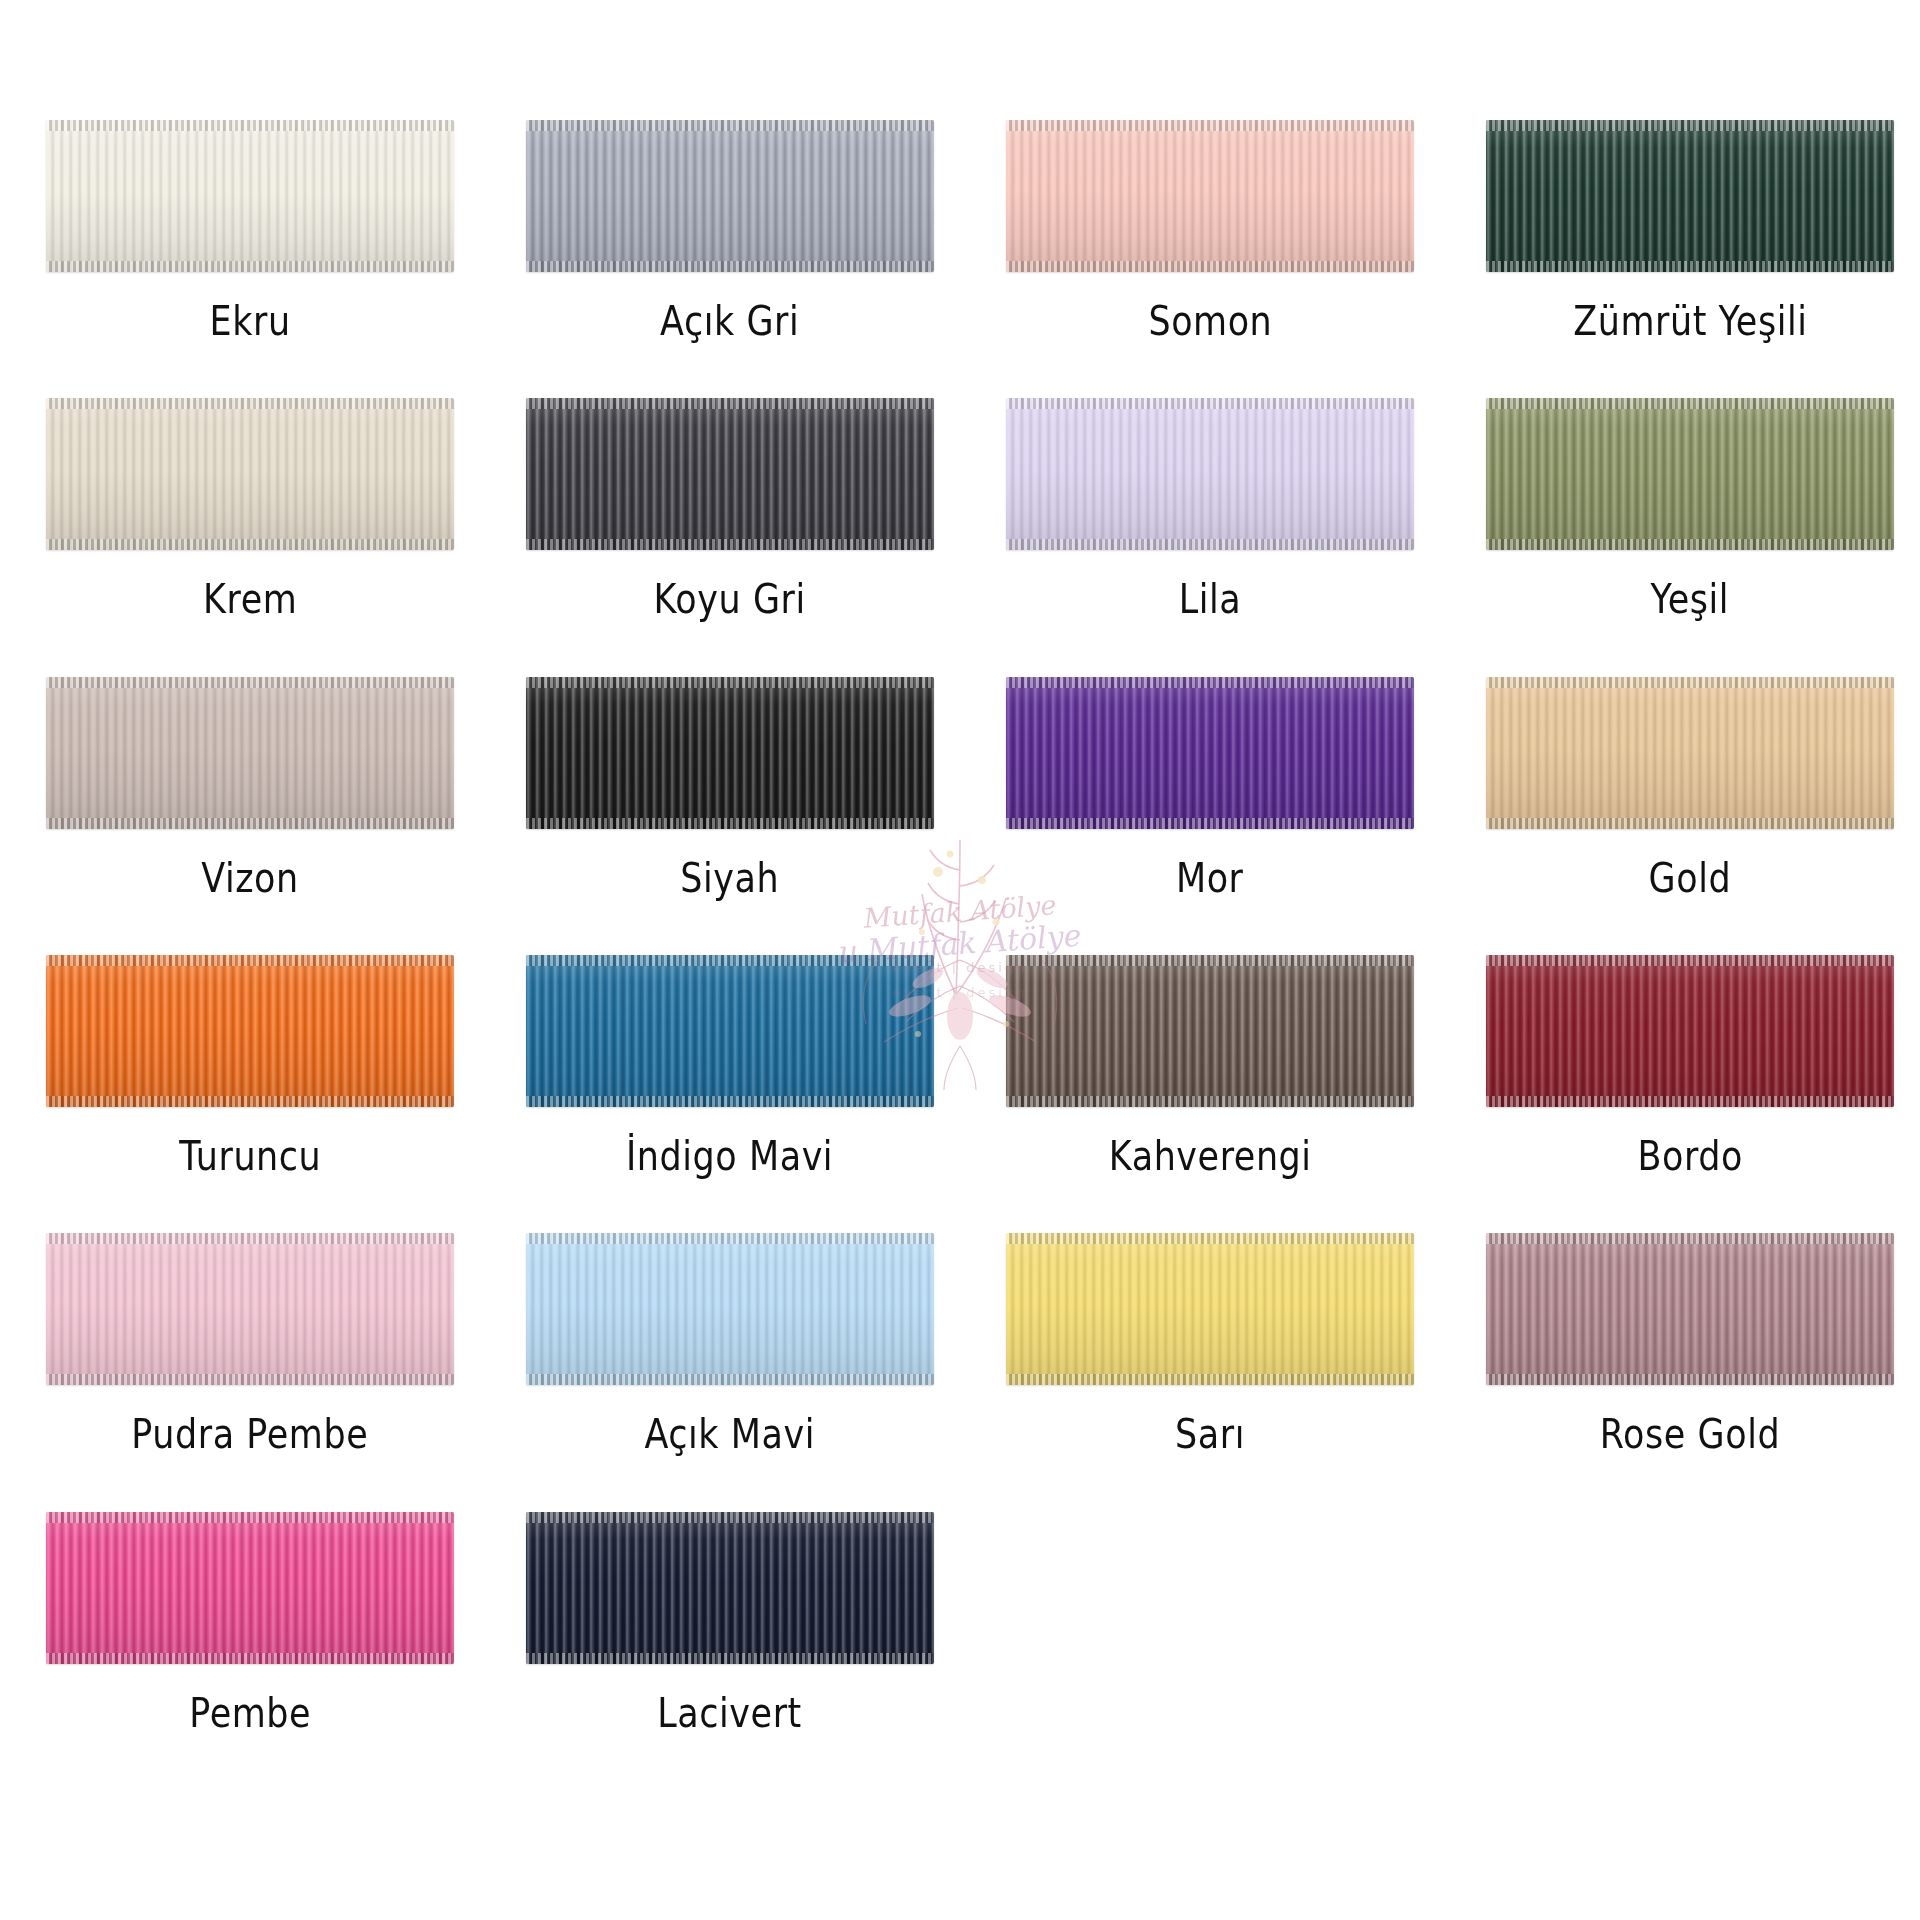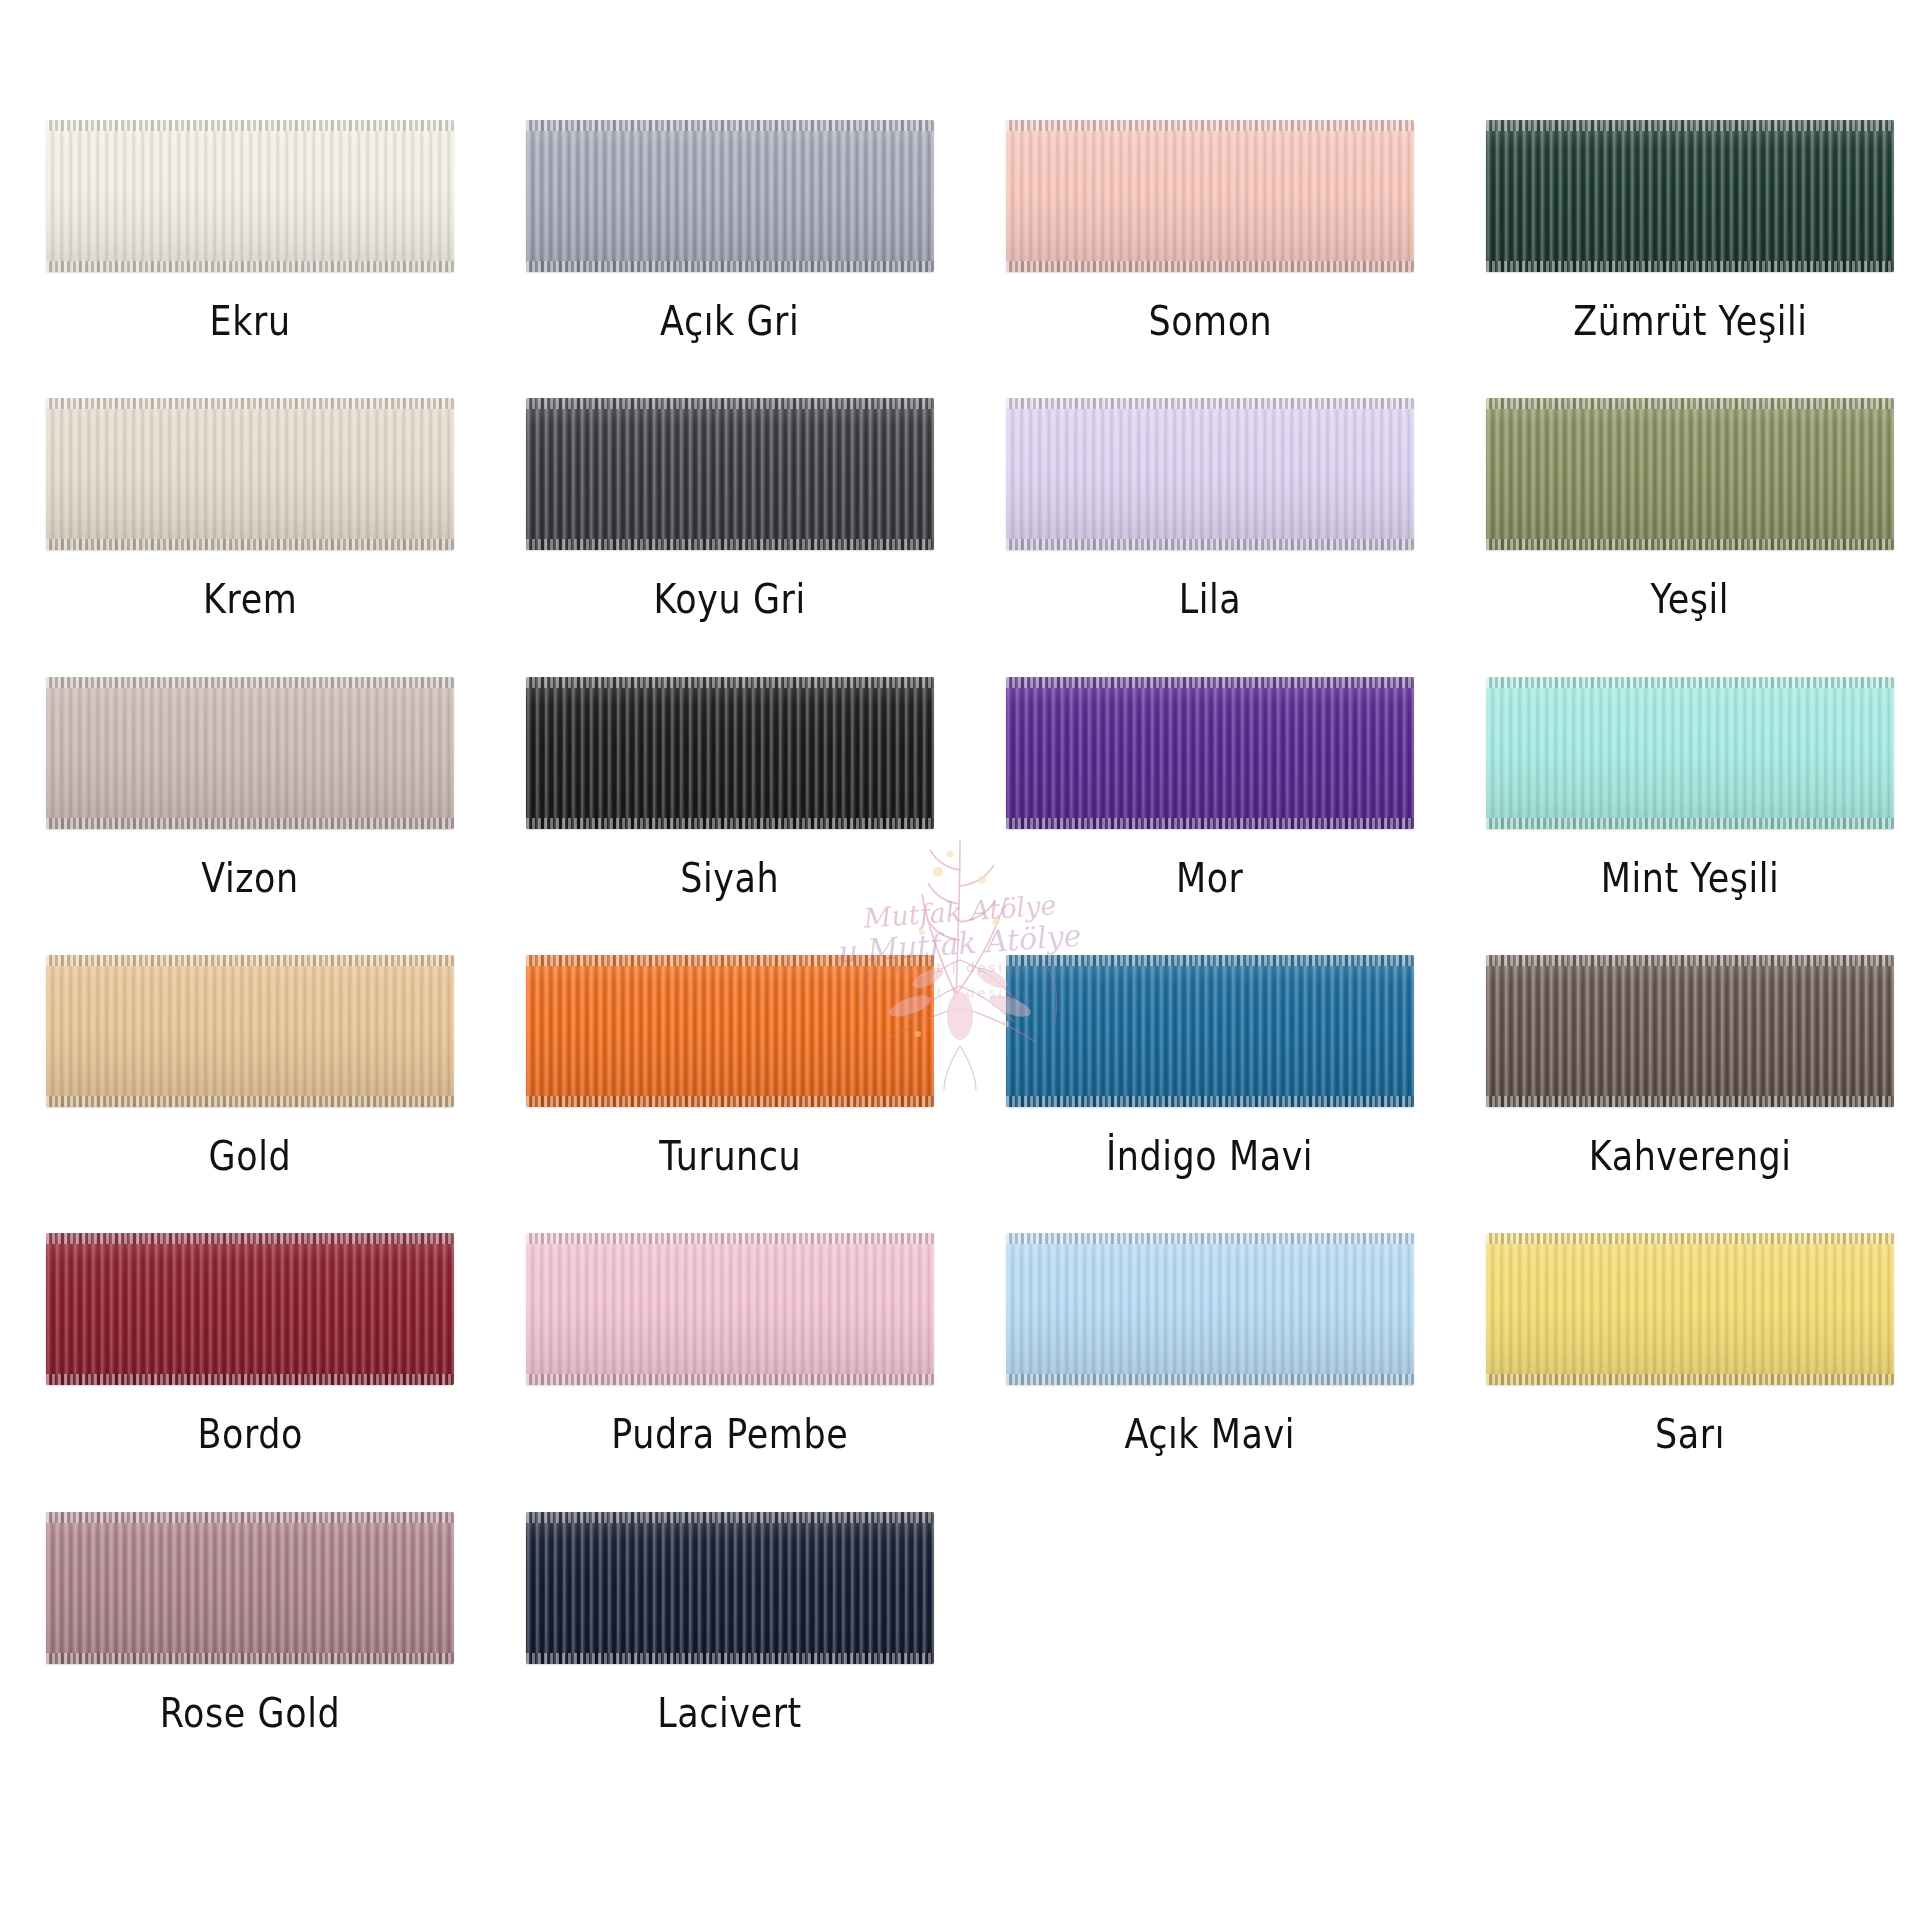--- a/index.html
+++ b/index.html
@@ -238,29 +238,20 @@
     <div class="cell">
       <div class="swatch" style="background-color: rgb(91, 42, 148);">
         <div class="ribs" style="opacity: 0.75;"></div>
         <div class="sheen"></div>
         <div class="edge-top"></div>
         <div class="edge-bot"></div>
       </div>
       <div class="label">Mor</div>
     </div>
     <div class="cell">
-      <div class="swatch" style="background-color: rgb(168, 236, 228);">
-        <div class="ribs" style="opacity: 0.45;"></div>
-        <div class="sheen"></div>
-        <div class="edge-top"></div>
-        <div class="edge-bot"></div>
-      </div>
-      <div class="label">Mint Yeşili</div>
-    </div>
-    <div class="cell">
       <div class="swatch" style="background-color: rgb(232, 199, 154);">
         <div class="ribs" style="opacity: 0.45;"></div>
         <div class="sheen"></div>
         <div class="edge-top"></div>
         <div class="edge-bot"></div>
       </div>
       <div class="label">Gold</div>
     </div>
     <div class="cell">
       <div class="swatch" style="background-color: rgb(244, 112, 31);">
@@ -326,20 +317,29 @@
       <div class="label">Sarı</div>
     </div>
     <div class="cell">
       <div class="swatch" style="background-color: rgb(176, 135, 143);">
         <div class="ribs" style="opacity: 0.75;"></div>
         <div class="sheen"></div>
         <div class="edge-top"></div>
         <div class="edge-bot"></div>
       </div>
       <div class="label">Rose Gold</div>
+    </div>
+    <div class="cell">
+      <div class="swatch" style="background-color: rgb(239, 77, 148);">
+        <div class="ribs" style="opacity: 0.75;"></div>
+        <div class="sheen"></div>
+        <div class="edge-top"></div>
+        <div class="edge-bot"></div>
+      </div>
+      <div class="label">Pembe</div>
     </div>
     <div class="cell">
       <div class="swatch" style="background-color: rgb(22, 29, 51);">
         <div class="ribs" style="opacity: 1;"></div>
         <div class="sheen"></div>
         <div class="edge-top"></div>
         <div class="edge-bot"></div>
       </div>
       <div class="label">Lacivert</div>
     </div>

